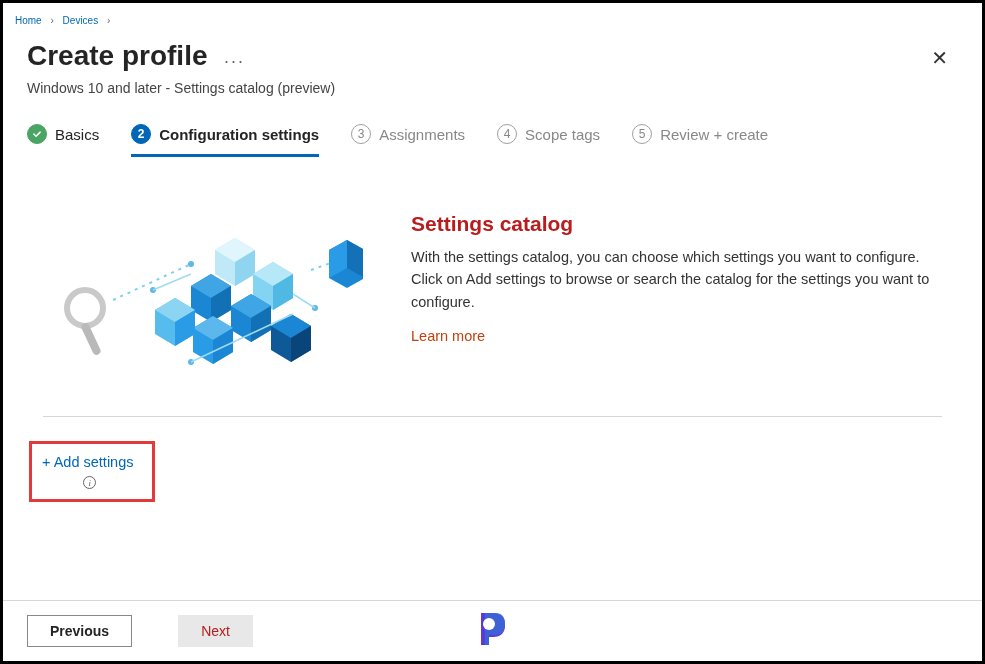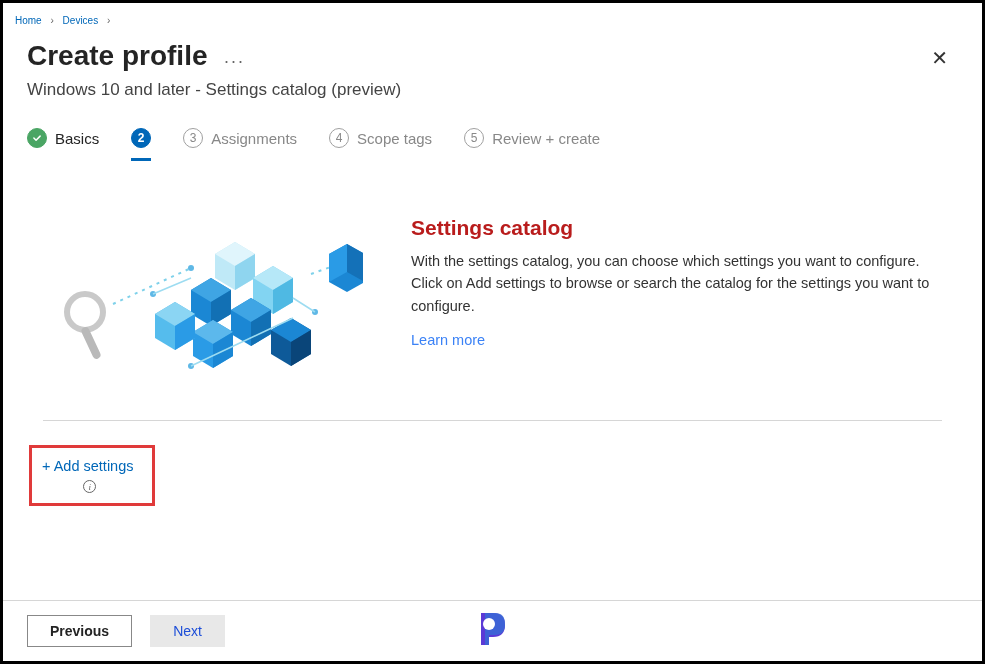--- a/index.html
+++ b/index.html
@@ -22,21 +22,21 @@
 .header {
   padding: 8px 24px 4px;
   display: flex;
   align-items: flex-start;
   justify-content: space-between;
 }
 .header-left { display: flex; align-items: flex-end; gap: 12px; }
 .title { font-size: 28px; font-weight: 600; color: #242424; }
 .ellipsis { font-size: 18px; color: #666; cursor: pointer; padding: 0 4px; letter-spacing: 1px; }
 .close-x { font-size: 20px; color: #333; cursor: pointer; padding: 6px 10px; font-weight: 300; }
-.subtitle { padding: 0 24px 18px; font-size: 17px; color: #444; }
+.subtitle { padding: 0 24px 18px; font-size: 14px; color: #444; }
 .tabs {
   display: flex;
   gap: 32px;
   padding: 0 24px;
   align-items: center;
   font-size: 15px;
 }
 .tab { display: flex; align-items: center; gap: 8px; padding: 10px 0 12px; cursor: pointer; position: relative; }
 .tab-num {
   width: 20px; height: 20px; border-radius: 50%;
@@ -56,40 +56,40 @@
 .content {
   padding: 56px 40px 24px;
   display: flex;
   gap: 48px;
   align-items: flex-start;
 }
 .illustration { width: 320px; height: 180px; flex-shrink: 0; }
 .info { flex: 1; }
 .info h2 { font-size: 21px; font-weight: 700; color: #b91c1c; margin-bottom: 10px; }
 .info p { font-size: 14.5px; color: #333; line-height: 1.55; margin-bottom: 14px; max-width: 520px; }
-.info .learn { color: #3b82f6; font-size: 14.5px; cursor: pointer; }
+.info .learn { color: #c2410c; font-size: 14.5px; cursor: pointer; }
 .hr { height: 1px; background: #d6d6d6; margin: 0 40px; }
 .add-settings-wrap { margin: 24px 0 0 26px; padding: 10px 18px 10px 10px; border: 3px solid #e03a3a; display: inline-flex; align-items: center; }
 .add-settings { color: #0067b8; font-size: 14.5px; cursor: pointer; display: inline-flex; align-items: center; gap: 6px; flex-direction: column; }
 .info-icon {
   width: 13px; height: 13px; border: 1px solid #666; border-radius: 50%;
   display: inline-flex; align-items: center; justify-content: center;
   font-size: 9px; color: #666; margin-left: 4px; font-style: italic; font-family: Georgia, serif;
 }
 .footer {
   position: absolute; bottom: 0; left: 0; right: 0;
   border-top: 1px solid #d6d6d6;
   padding: 14px 24px;
   display: flex; gap: 18px; align-items: flex-end;
 }
 .btn {
   padding: 7px 22px; font-size: 14px; cursor: pointer;
   border: 1px solid #888; background: #fff; color: #242424; font-weight: 600;
 }
-.btn.disabled { background: #e8e8e8; border-color: #e8e8e8; color: #1d4ed8; font-weight: 400; cursor: default; }
+.btn.disabled { background: #e8e8e8; border-color: #e8e8e8; color: #b91c1c; font-weight: 400; cursor: default; margin-left: 28px; }
 .footer-logo {
   position: absolute; left: 50%; transform: translateX(-50%);
   bottom: 10px;
 }
 .check { width: 10px; height: 10px; }
 </style>
 </head>
 <body>
 
 
@@ -115,20 +115,21 @@
   <div class="tab completed">
     <span class="tab-num">
       <svg class="check" viewBox="0 0 16 16">
           <path d="M3 8 L6.5 11.5 L13 5" stroke="#fff" stroke-width="2.4" fill="none" stroke-linecap="round" stroke-linejoin="round"></path>
         </svg>
     </span>
     <span>Basics</span>
   </div>
   <div class="tab active">
     <span class="tab-num">2</span>
+    <span>Configuration settings</span>
   </div>
   <div class="tab pending">
     <span class="tab-num">3</span>
     <span>Assignments</span>
   </div>
   <div class="tab pending">
     <span class="tab-num">4</span>
     <span>Scope tags</span>
   </div>
   <div class="tab pending">

